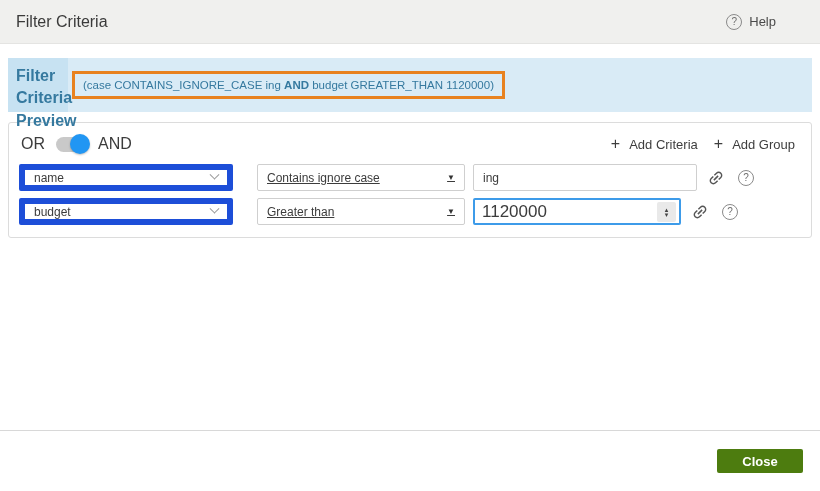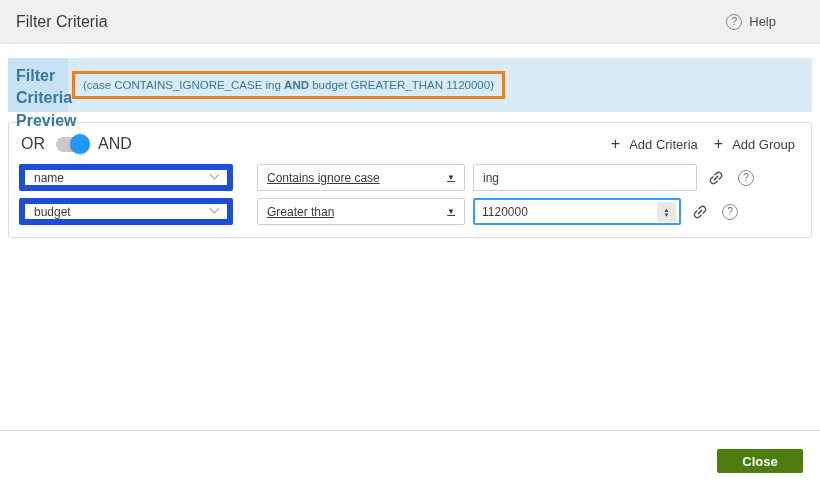--- a/index.html
+++ b/index.html
@@ -140,21 +140,21 @@
     width: 208px; height: 27px;
     border: 2px solid #3d9be9; border-radius: 2px;
     display: flex; align-items: center;
     background: #fff;
     padding: 0 3px 0 0;
   }
   .num-wrap input {
     border: none; outline: none;
     flex: 1; height: 100%;
     padding: 0 7px;
-    font-size: 12px; color: #3c3c3c;
+    font-size: 17px; color: #3c3c3c;
     font-family: "Liberation Sans", sans-serif;
     min-width: 0;
   }
   .spinner {
     width: 19px; height: 20px;
     background: #e9e9e9;
     border-radius: 2px;
     display: flex; flex-direction: column;
     align-items: center; justify-content: center;
     cursor: pointer;

